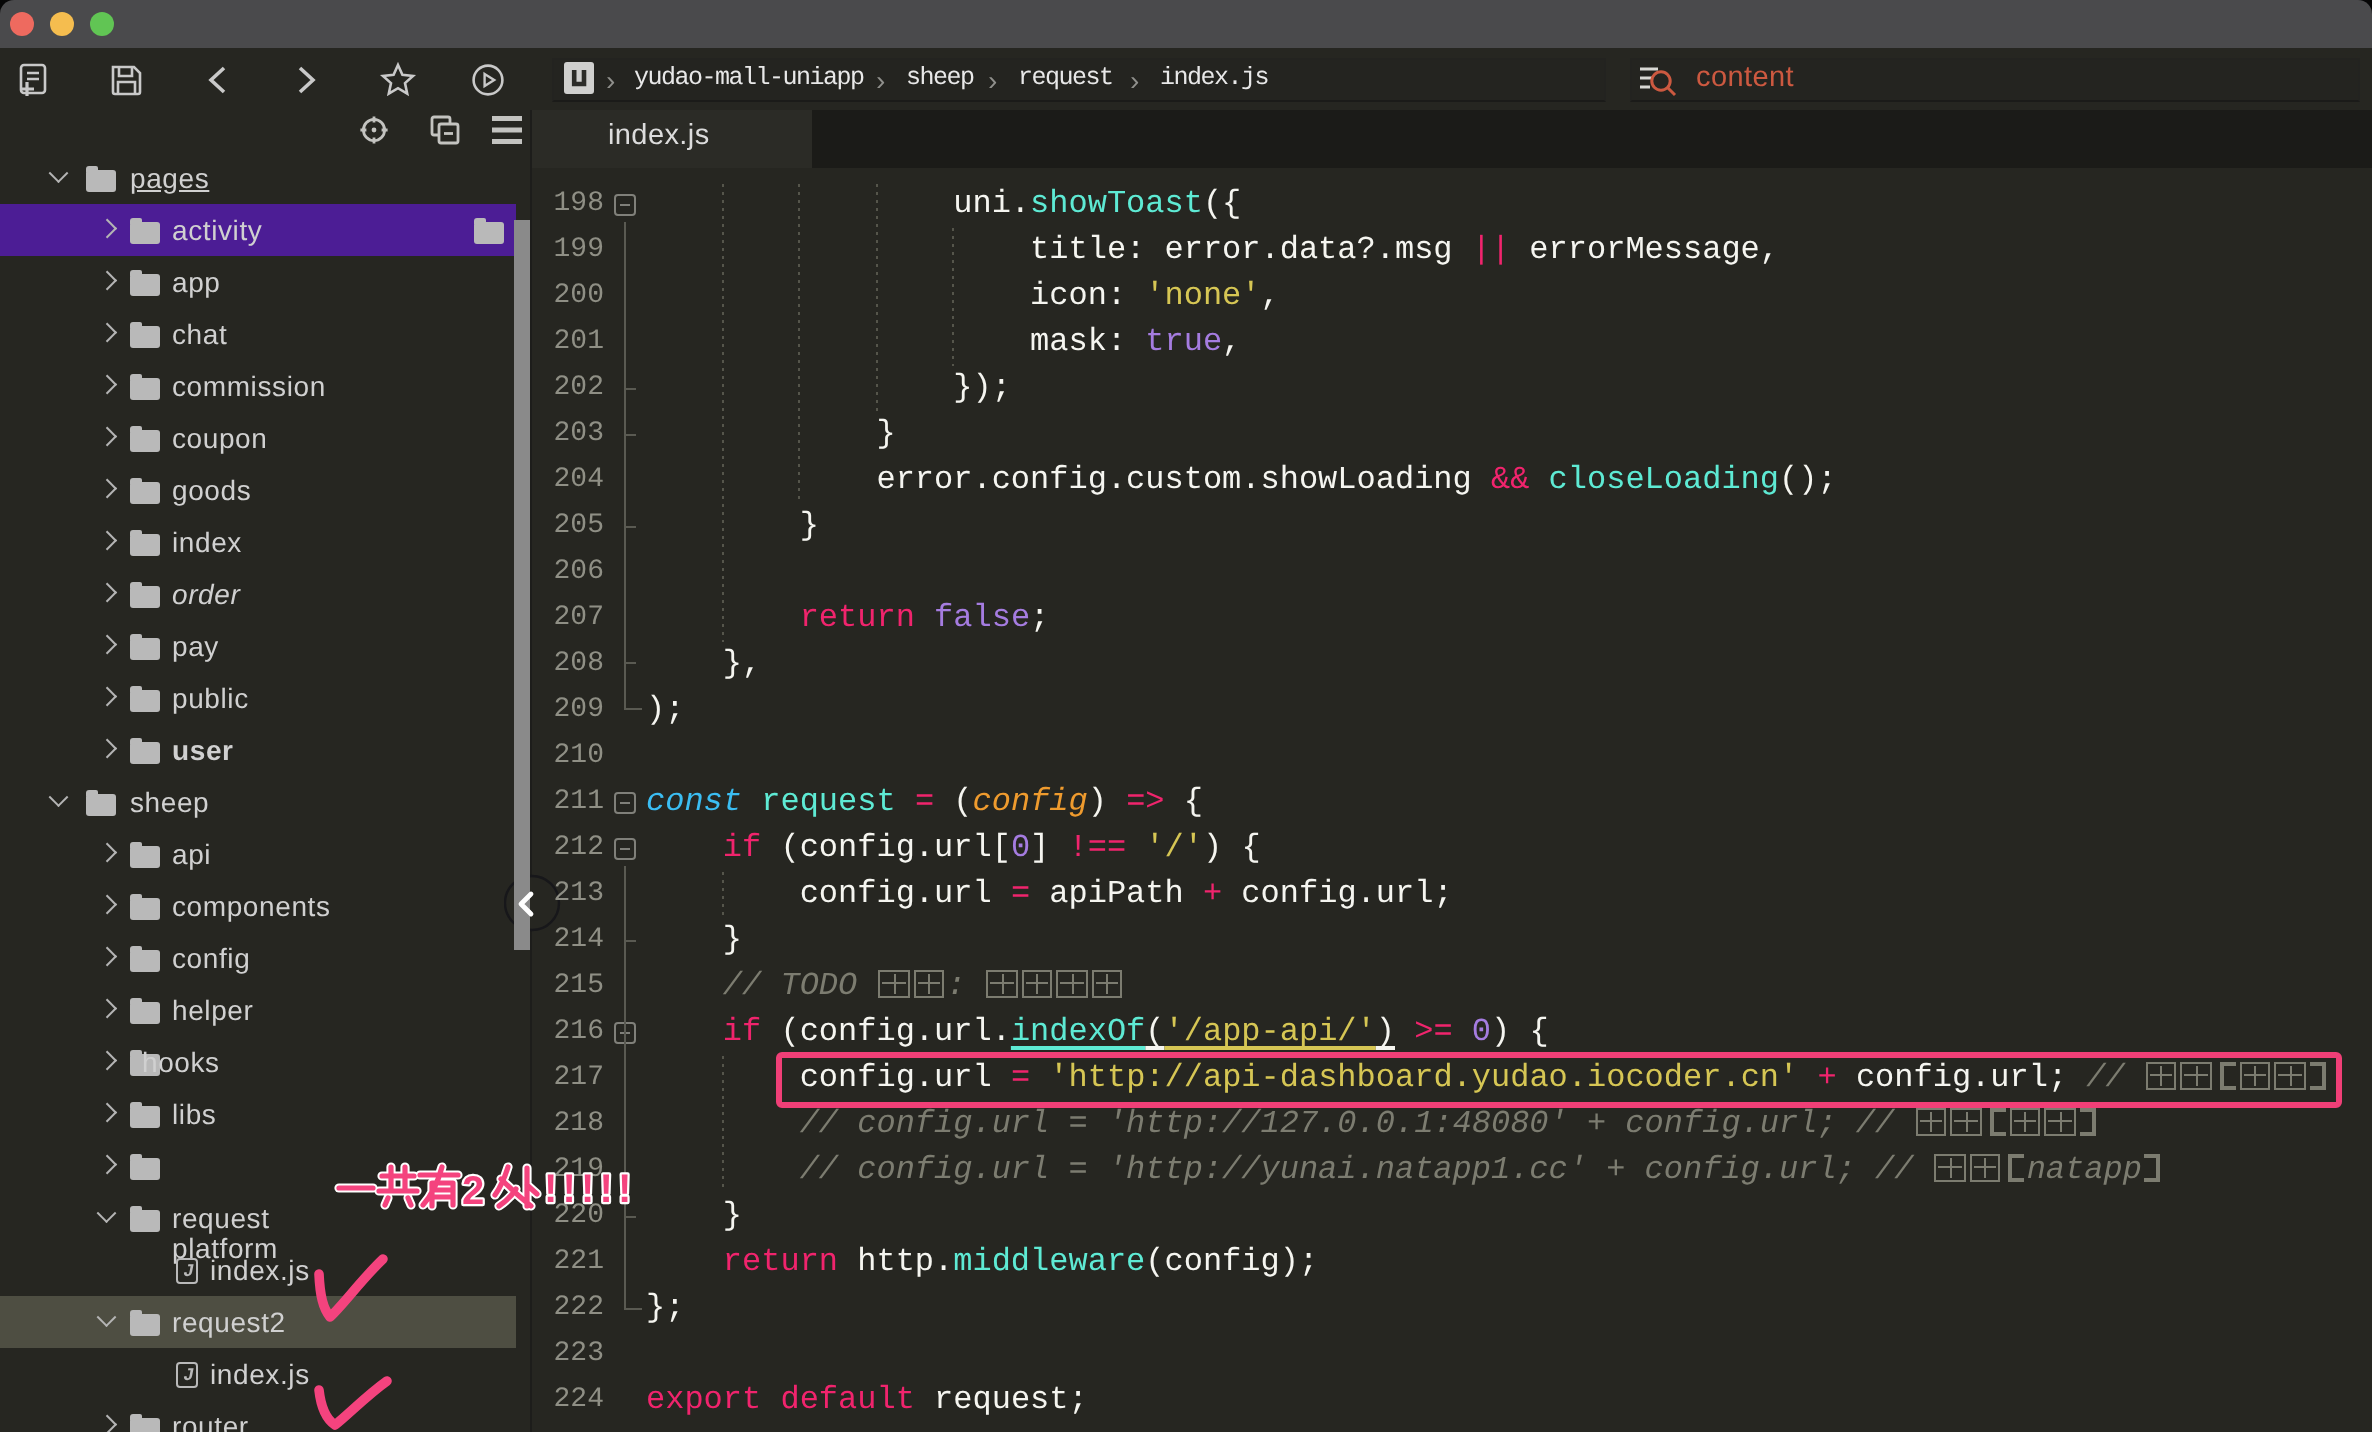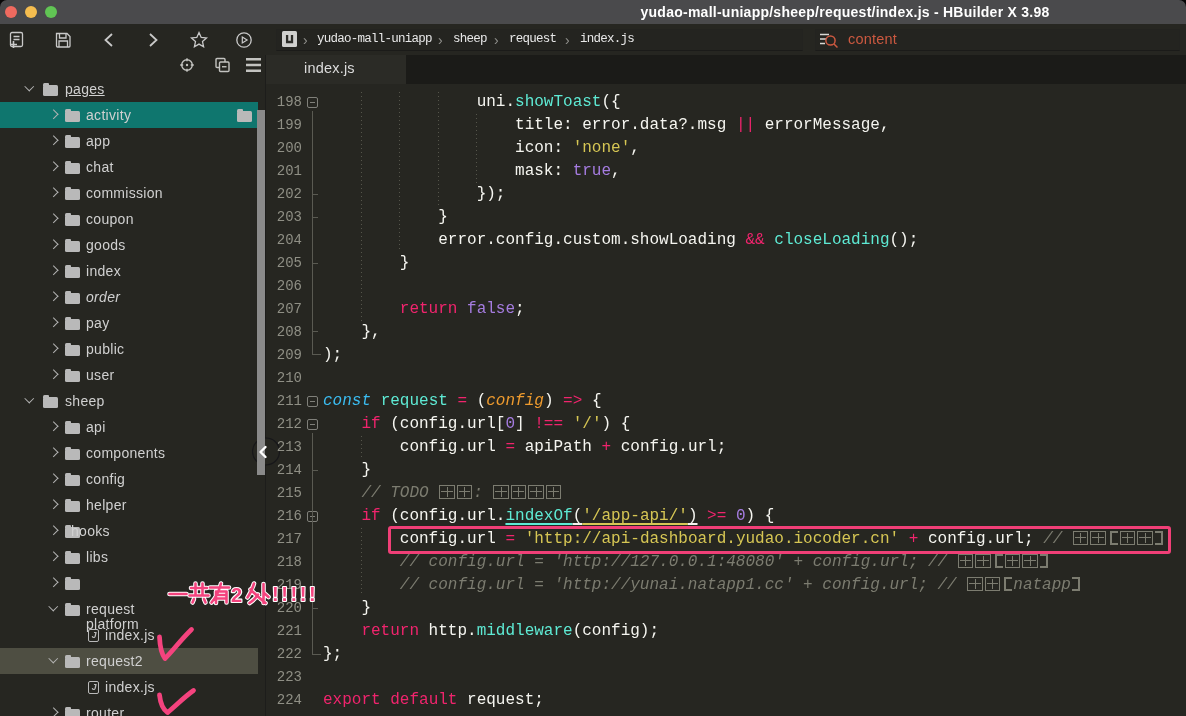--- a/index.html
+++ b/index.html
@@ -10,21 +10,21 @@
   .tl{border-radius:50%;width:12px;height:12px;top:6px;}
   #title{top:4px;left:640px;width:410px;text-align:center;color:#fff;font-weight:bold;font-size:14px;letter-spacing:0.25px;}
   
   #toolbar{left:0;top:24px;width:1186px;height:31px;background:#262621;}
   .crumb{color:#e8e8e8;font-family:"Liberation Mono",monospace;font-size:12.5px;letter-spacing:-0.75px;top:32px;white-space:nowrap;}
   .csep{color:#90908c;font-size:14px;top:31.5px;font-family:"Liberation Sans",sans-serif;}
   #search{color:#cc5940;font-size:14.5px;top:31px;left:848px;letter-spacing:0.2px;}
   
   #sidebar{left:0;top:55px;width:266px;height:661px;background:#262621;}
   .row{position:absolute;left:0;width:258px;height:26px;}
-  .row.sel{background:#0f766e;text-align:center;}
+  .row.sel{background:#4c1d95;text-align:center;}
   .row.sel2{background:#4e4e42;}
   .lbl{position:absolute;top:4.5px;font-size:14px;color:#d0d0d0;letter-spacing:0.3px;}
   
   #tabstrip{left:266px;top:55px;width:920px;height:29px;background:#1b1b18;}
   #tab{left:266px;top:55px;width:140px;height:29px;background:#2b2b26;color:#dcdcdc;font-size:14.5px;}
   #tab span{position:absolute;left:38px;top:5px;letter-spacing:0.2px;}
   
   #editor{left:266px;top:84px;width:920px;height:632px;background:#262621;}
   #gutter{left:266px;top:91px;width:36px;text-align:right;color:#8f8f85;font-family:"Liberation Mono",monospace;font-size:14px;line-height:23px;white-space:pre;}
   #code{left:323px;top:91px;font-family:"Liberation Mono",monospace;font-size:16px;line-height:23px;color:#f5f5f0;}
@@ -58,21 +58,20 @@
   .fi{position:absolute;top:7px;width:11px;height:13px;border:1.3px solid #b9b9b9;border-radius:2px;}
   .fi:after{content:"J";position:absolute;left:2.6px;top:1.2px;font-family:"Liberation Mono",monospace;font-weight:bold;font-size:9px;color:#b9b9b9;}
 </style></head>
 <body>
 <div id="page">
   <div class="abs" style="left:0;top:0;width:1186px;height:24px;background:#060606;"></div>
   <div class="abs" id="titlebar" style="border-radius:7px 7px 0 0;">
     <div class="abs tl" style="left:5px;background:#ee6a5f;"></div>
     <div class="abs tl" style="left:25px;background:#f5bd4f;"></div>
     <div class="abs tl" style="left:45px;background:#61c554;"></div>
-    <div class="abs" id="title">yudao-mall-uniapp/sheep/request/index.js - HBuilder X 3.98</div>
   </div>
   <div class="abs" id="toolbar"></div>
   <div class="abs" id="icons">
     <div class="abs" style="left:276px;top:29px;width:527px;height:22px;background:#242420;border:1px solid #232320;border-bottom:1px solid #1b1b19;"></div>
     <div class="abs" style="left:815px;top:29px;width:365px;height:22px;background:#242420;border:1px solid #232320;border-bottom:1px solid #1b1b19;"></div>
     <svg class="abs" style="left:0px;top:24px;" width="800" height="31" viewBox="0 0 800 31">
       <g stroke="#c9c9c9" stroke-width="1.3" fill="none">
 
         <rect x="10.5" y="8.5" width="12" height="14" rx="1.5"></rect>
         <path d="M13.5 12.5 h6 M13.5 15.5 h6"></path>
@@ -176,21 +175,21 @@
       <div class="row" style="top:255px;">
           <i class="cv" style="left:50px;"></i>
           <i class="fo" style="left:65px;"></i>
           <span class="lbl" style="left:86px;">pay</span>
         </div>
       <div class="row" style="top:281px;">
           <i class="cv" style="left:50px;"></i>
           <i class="fo" style="left:65px;"></i>
           <span class="lbl" style="left:86px;">public</span>
         </div>
-      <div class="row" style="top:307px;">
+      <div class="row" style="top:307px;font-weight:bold;">
           <i class="cv" style="left:50px;"></i>
           <i class="fo" style="left:65px;"></i>
           <span class="lbl" style="left:86px;">user</span>
         </div>
       <div class="row" style="top:333px;">
           <i class="cv open" style="left:26px;"></i>
           <i class="fo" style="left:43px;"></i>
           <span class="lbl" style="left:65px;">sheep</span>
         </div>
       <div class="row" style="top:359px;">

